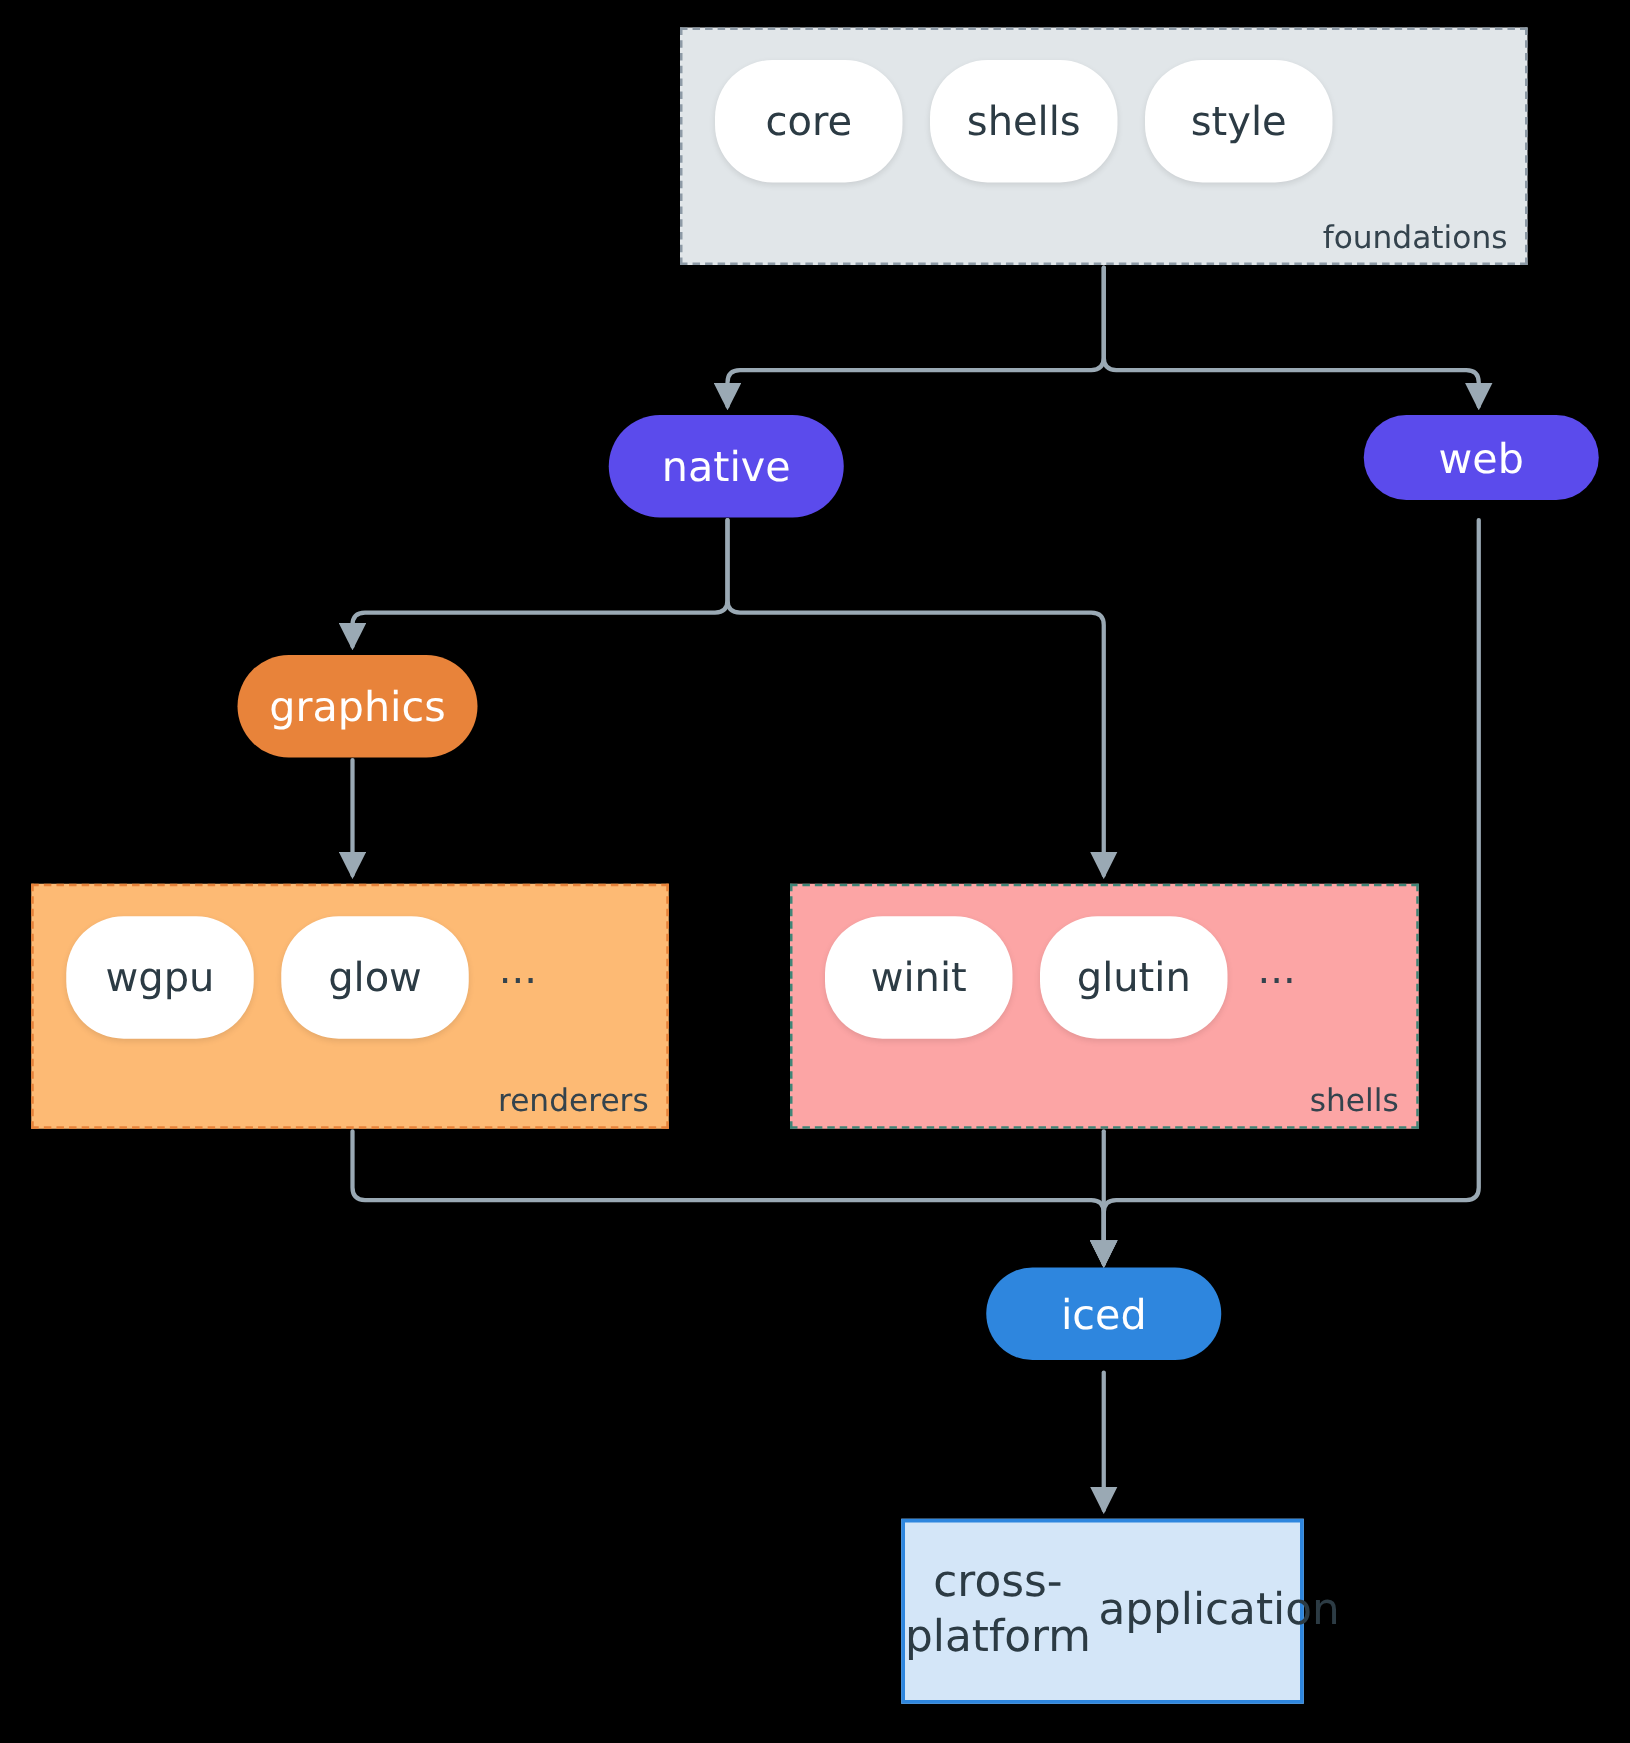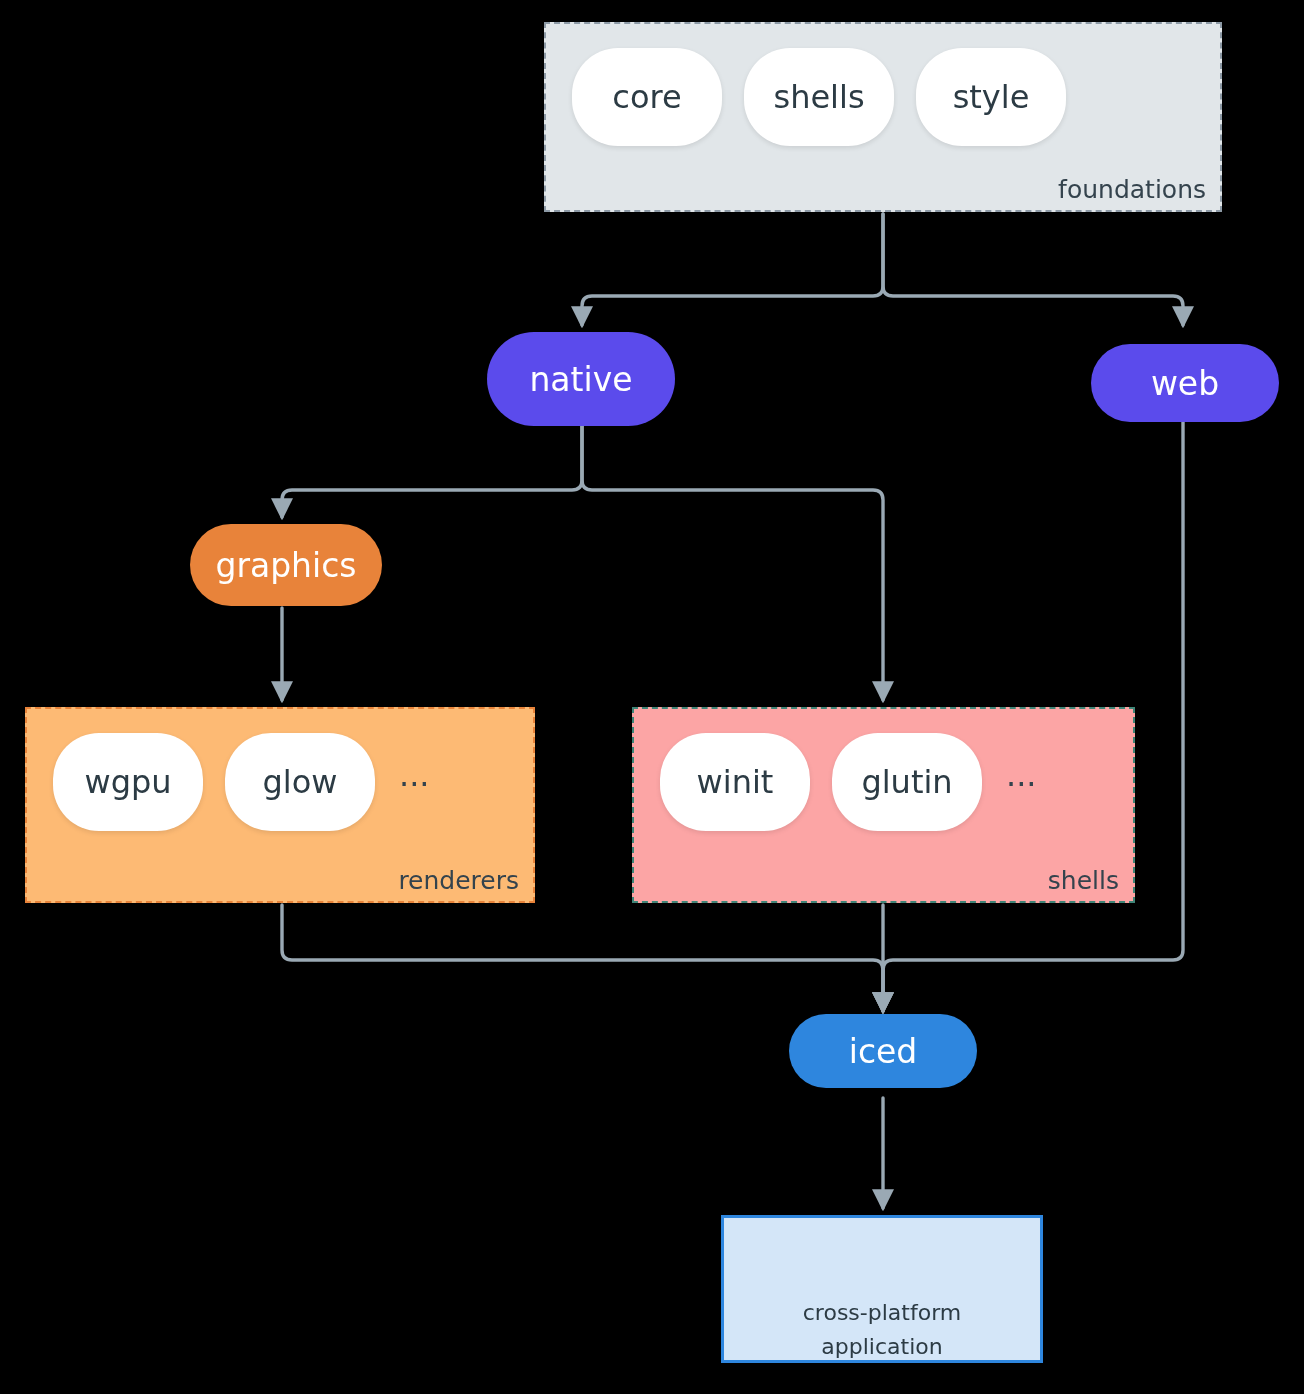--- a/index.html
+++ b/index.html
@@ -91,38 +91,37 @@
     position: absolute;
     display: flex;
     align-items: center;
     justify-content: center;
     border-radius: 48px;
     font-size: 33px;
     color: #ffffff;
     box-sizing: border-box;
     white-space: nowrap;
   }
-  #node-native { left: 487px; top: 332px; width: 188px; height: 94px; background: #5b4bec; }
-  #node-web    { left: 1091px; top: 332px; width: 188px; height: 78px; background: #5b4bec; margin-top: 12px; }
+  #node-native { left: 487px; top: 332px; width: 188px; height: 82px; background: #5b4bec; }
+  #node-web    { left: 1091px; top: 332px; width: 188px; height: 68px; background: #5b4bec; }
   #node-graphics { left: 190px; top: 524px; width: 192px; height: 82px; background: #e8833a; }
   #node-iced   { left: 789px; top: 1014px; width: 188px; height: 74px; background: #2e86de; }
 
   
   #node-application {
     position: absolute;
     left: 721px; top: 1215px; width: 322px; height: 148px;
     background: #d4e6f8;
     border: 3px solid #2e86de;
     box-sizing: border-box;
     display: flex;
-    flex-direction: column;
     align-items: center;
-    justify-content: flex-end;
+    justify-content: space-between;
     gap: 6px;
-    font-size: 22px;
+    font-size: 35px;
     color: #2c3b44;
     line-height: 1.25;
     text-align: center;
   }
 </style>
 </head>
 <body>
 
 <div id="canvas">
 

